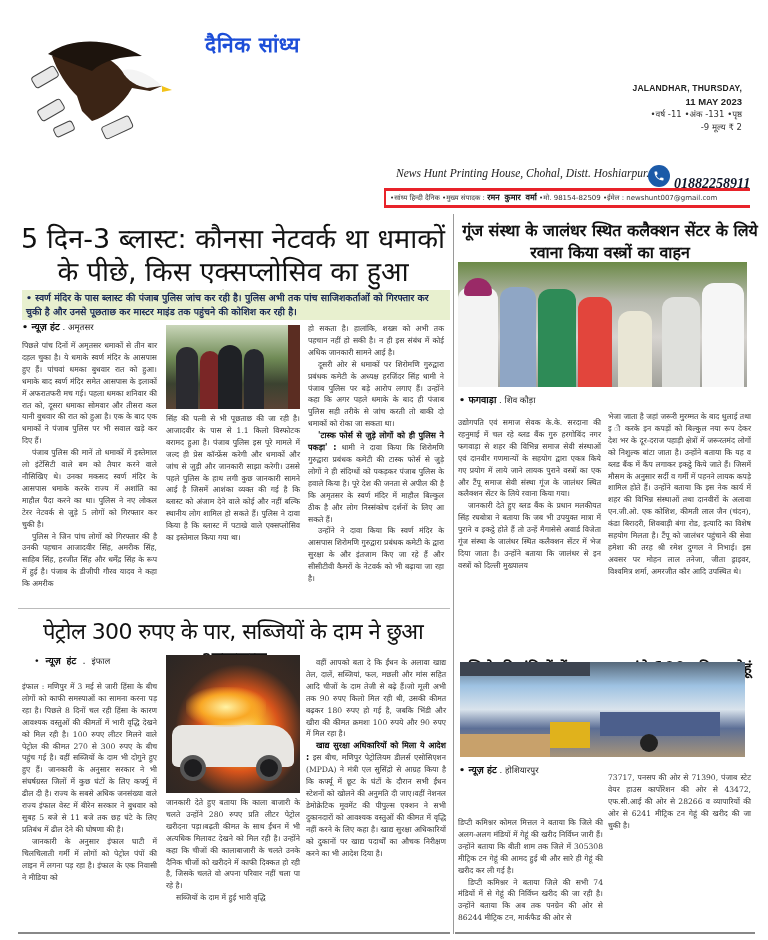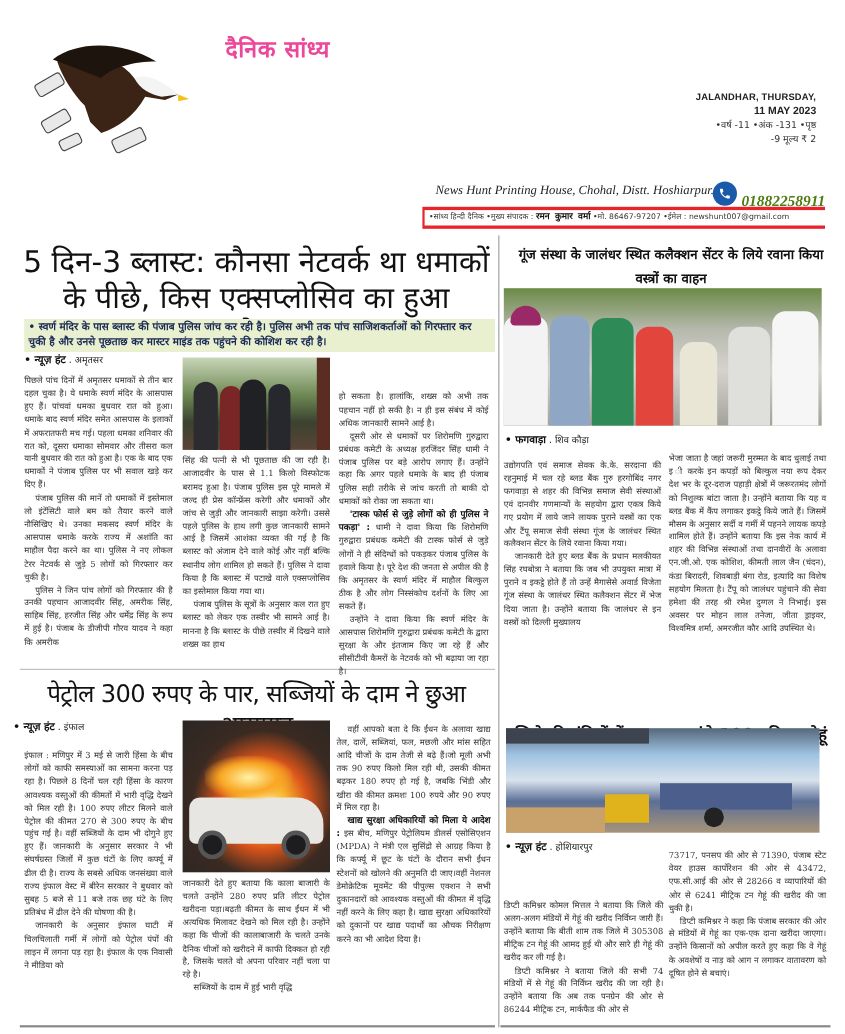--- a/index.html
+++ b/index.html
@@ -2,31 +2,31 @@
 <html><head>
 <meta charset="utf-8">
 <style>
   * { box-sizing: border-box; margin: 0; padding: 0; }
   html, body { width: 768px; height: 940px; background: #ffffff; overflow: hidden; }
   body { position: relative; font-family: "DejaVu Sans", sans-serif; color: #222; }
 
   
   .masthead { position: absolute; left: 0; top: 0; width: 768px; height: 215px; }
   .eagle { position: absolute; left: 22px; top: 26px; width: 150px; height: 115px; }
-  .tagline { position: absolute; left: 205px; top: 30px; font-size: 21px; font-weight: bold; color: #ec4899; letter-spacing: 0.5px; }
+  .tagline { position: absolute; left: 205px; top: 30px; font-size: 21px; font-weight: bold; color: #1d4ed8; letter-spacing: 0.5px; }
   .logo { position: absolute; left: 198px; top: 52px; width: 330px; height: 140px; }
   .logo-text { font-family: "DejaVu Sans", sans-serif; font-weight: bold; font-size: 118px; line-height: 118px; color: #e8232a; letter-spacing: -6px; transform: scaleY(1.18); transform-origin: top left; white-space: nowrap; }
   .edition { position: absolute; right: 26px; top: 82px; text-align: right; font-size: 9px; line-height: 13px; color: #222; }
   .edition .city { font-family: "Liberation Sans", sans-serif; font-weight: bold; font-size: 8.5px; letter-spacing: 0.2px; }
   .edition .date { font-family: "Liberation Sans", sans-serif; font-weight: bold; font-size: 9.5px; }
   .edition .meta { font-size: 8.5px; color: #333; }
   .printing { position: absolute; left: 396px; top: 167px; font-family: "Liberation Serif", serif; font-style: italic; font-size: 11.5px; color: #222; }
   .phone-wrap { position: absolute; left: 648px; top: 160px; display: flex; align-items: center; }
   .phone-icon { width: 22px; height: 22px; border-radius: 50%; background: #1b5aa8; display: flex; align-items: center; justify-content: center; }
-  .phone-num { font-family: "Liberation Serif", serif; font-style: italic; font-weight: bold; font-size: 14px; margin-left: 4px; color: #4d7c0f; margin-top: 16px; }
+  .phone-num { font-family: "Liberation Serif", serif; font-style: italic; font-weight: bold; font-size: 14px; margin-left: 4px; color: #0f172a; margin-top: 16px; }
 
   .social-bar { position: absolute; left: 20px; top: 188px; width: 364px; height: 20px; background: #1f4f9c; border-top: 1px solid #1f4f9c; }
   .social-bar .inner { position: absolute; left: 0; top: 3px; right: 34px; height: 14px; background: #fff; border: 1px solid #1f4f9c; }
   .social { position: absolute; top: -8px; display: flex; align-items: center; }
   .social .circ { width: 26px; height: 26px; border-radius: 50%; display: flex; align-items: center; justify-content: center; color: #fff; font-weight: bold; font-family: "Liberation Sans", sans-serif; }
   .social .lbl { font-family: "Liberation Sans", sans-serif; font-weight: bold; font-size: 11.5px; color: #222; margin-left: 3px; }
   .insta { background: radial-gradient(circle at 30% 110%, #f9d05b 0%, #f1632f 35%, #d0217f 60%, #7b3bb9 100%); }
   .twit { background: #2a9ce3; }
   .fb { background: #1b5aa8; font-size: 18px; }
 
@@ -45,32 +45,32 @@
   .divider-v { position: absolute; width: 1px; background: #9a9a9a; }
   .divider-h { position: absolute; height: 2px; background: #888; }
 
   
   .s1-headline { left: 16px; top: 222px; width: 434px; font-size: 27px; line-height: 33px; }
   .s1-summary { position: absolute; left: 22px; top: 290px; width: 428px; background: #e8f0cf; font-size: 9.4px; line-height: 14px; font-weight: bold; color: #1b2a55; padding: 1px 4px; }
   .s1-byline { left: 22px; top: 320px; }
   .s1-col1 { left: 22px; top: 340px; width: 135px; }
   .s1-photo { left: 166px; top: 325px; width: 134px; height: 84px; background: linear-gradient(180deg, #c9d6b9 0%, #6f8a55 40%, #3b4230 70%, #5a4436 100%); }
   .s1-col2 { left: 166px; top: 413px; width: 134px; }
-  .s1-col3 { left: 308px; top: 323px; width: 136px; margin-top: 32px; }
+  .s1-col3 { left: 308px; top: 323px; width: 136px; }
 
   
   .s2-headline { left: 16px; top: 618px; width: 434px; font-size: 22px; line-height: 28px; letter-spacing: -0.6px; }
-  .s2-byline { left: 12px; top: 654px; }
+  .s2-byline { left: 34px; top: 654px; font-family: Liberation Mono, monospace; }
   .s2-col1 { left: 22px; top: 681px; width: 135px; }
   .s2-photo { left: 166px; top: 655px; width: 134px; height: 138px; background: radial-gradient(ellipse at 55% 55%, #fff2a0 0%, #f8b32c 20%, #d9541b 38%, #3a2a22 62%, #2a2624 100%); }
   .s2-col2 { left: 166px; top: 797px; width: 134px; }
   .s2-col3 { left: 306px; top: 657px; width: 140px; }
 
   
-  .s3-headline { left: 460px; top: 220px; width: 300px; font-size: 12px; line-height: 22px; font-weight: bold; }
+  .s3-headline { left: 460px; top: 220px; width: 300px; font-size: 16px; line-height: 22px; font-weight: bold; }
   .s3-photo { left: 458px; top: 262px; width: 289px; height: 125px; background: linear-gradient(180deg, #6c8a47 0%, #b6b9ae 30%, #d6d3cf 60%, #a2a29b 100%); }
   .s3-byline { left: 459px; top: 393px; }
   .s3-col1 { left: 458px; top: 417px; width: 143px; }
   .s3-col2 { left: 608px; top: 411px; width: 143px; }
 
   
   .s4-headline { left: 460px; top: 618px; width: 300px; font-size: 15px; line-height: 21px; font-weight: bold; margin-top: 40px; }
   .s4-photo { left: 460px; top: 662px; width: 285px; height: 95px; background: linear-gradient(180deg, #56687a 0%, #9ec2e2 25%, #d9e3ec 50%, #5c6f96 70%, #a79479 100%); }
   .s4-byline { left: 459px; top: 763px; }
   .s4-col1 { left: 458px; top: 817px; width: 145px; }
@@ -111,21 +111,21 @@
         </svg>
     </span>
     <span class="phone-num">01882258911</span>
   </div>
 
 
   <div class="info-bar">
     <div class="inner">
       <span>•सांध्य हिन्दी दैनिक •मुख्य संपादक :</span>
       <b>रमन कुमार वर्मा</b>
-      <span>•मो. 86467-97207 •ईमेल : newshunt007@gmail.com</span>
+      <span>•मो. 98154-82509 •ईमेल : newshunt007@gmail.com</span>
     </div>
   </div>
 </header>
 
 <div class="divider-v" style="left:453px; top:214px; height:720px;"></div>
 <div class="divider-h" style="left:18px; top:608px; width:432px; height:1px; background:#bbb;"></div>
 <div class="divider-h" style="left:18px; top:932px; width:432px;"></div>
 <div class="divider-h" style="left:455px; top:932px; width:300px;"></div>
 
 <article>
@@ -142,21 +142,20 @@
   </div>
   <div class="photo s1-photo">
     <div class="people" style="left:10px; width:22px; height:62px; background:#2b2b30;"></div>
     <div class="people" style="left:34px; width:20px; height:58px; background:#7a2626;"></div>
     <div class="people" style="left:52px; width:24px; height:64px; background:#1f2125;"></div>
     <div class="people" style="left:78px; width:20px; height:60px; background:#26282e;"></div>
     <div style="position:absolute; right:0; top:0; width:12px; height:84px; background:#5b2d22;"></div>
   </div>
   <div class="body-text s1-col2">
     <p class="noindent">सिंह की पत्नी से भी पूछताछ की जा रही है। आजादवीर के पास से 1.1 किलो विस्फोटक बरामद हुआ है। पंजाब पुलिस इस पूरे मामले में जल्द ही प्रेस कॉन्फ्रेंस करेगी और धमाकों और जांच से जुड़ी और जानकारी साझा करेगी। उससे पहले पुलिस के हाथ लगी कुछ जानकारी सामने आई है जिसमें आशंका व्यक्त की गई है कि ब्लास्ट को अंजाम देने वाले कोई और नहीं बल्कि स्थानीय लोग शामिल हो सकते हैं। पुलिस ने दावा किया है कि ब्लास्ट में पटाखे वाले एक्सप्लोसिव का इस्तेमाल किया गया था।</p>
-    <p>पंजाब पुलिस के सूत्रों के अनुसार कल रात हुए ब्लास्ट को लेकर एक तस्वीर भी सामने आई है। मानना है कि ब्लास्ट के पीछे तस्वीर में दिखने वाले शख्स का हाथ</p>
   </div>
   <div class="body-text s1-col3">
     <p class="noindent">हो सकता है। हालांकि, शख्स को अभी तक पहचान नहीं हो सकी है। न ही इस संबंध में कोई अधिक जानकारी सामने आई है।</p>
     <p>दूसरी ओर से धमाकों पर शिरोमणि गुरुद्वारा प्रबंधक कमेटी के अध्यक्ष हरजिंदर सिंह धामी ने पंजाब पुलिस पर बड़े आरोप लगाए हैं। उन्होंने कहा कि अगर पहले धमाके के बाद ही पंजाब पुलिस सही तरीके से जांच करती तो बाकी दो धमाकों को रोका जा सकता था।</p>
     <p><b style="color:#111; font-family:'DejaVu Sans',sans-serif; font-size:8px;">'टास्क फोर्स से जुड़े लोगों को ही पुलिस ने पकड़ा' :</b> <span>धामी ने दावा किया कि शिरोमणि गुरुद्वारा प्रबंधक कमेटी की टास्क फोर्स से जुड़े लोगों ने ही संदिग्धों को पकड़कर पंजाब पुलिस के हवाले किया है। पूरे देश की जनता से अपील की है कि अमृतसर के स्वर्ण मंदिर में माहौल बिल्कुल ठीक है और लोग निस्संकोच दर्शनों के लिए आ सकते हैं।</span></p>
     <p>उन्होंने ने दावा किया कि स्वर्ण मंदिर के आसपास शिरोमणि गुरुद्वारा प्रबंधक कमेटी के द्वारा सुरक्षा के और इंतजाम किए जा रहे हैं और सीसीटीवी कैमरों के नेटवर्क को भी बढ़ाया जा रहा है।</p>
   </div>
 </article>
 
 <article>
@@ -222,15 +221,14 @@
   <div class="byline s4-byline">
     <b>• न्यूज़ हंट</b>
     <span>. होशियारपुर</span>
   </div>
   <div class="body-text s4-col1">
     <p class="noindent">डिप्टी कमिश्नर कोमल मित्तल ने बताया कि जिले की अलग-अलग मंडियों में गेहूं की खरीद निर्विघ्न जारी हैं। उन्होंने बताया कि बीती शाम तक जिले में 305308 मीट्रिक टन गेहूं की आमद हुई थी और सारे ही गेहूं की खरीद कर ली गई है।</p>
     <p>डिप्टी कमिश्नर ने बताया जिले की सभी 74 मंडियों में से गेहूं की निर्विघ्न खरीद की जा रही है। उन्होंने बताया कि अब तक पनग्रेन की ओर से 86244 मीट्रिक टन, मार्कफैड की ओर से</p>
   </div>
   <div class="body-text s4-col2">
     <p class="noindent">73717, पनसप की ओर से 71390, पंजाब स्टेट वेयर हाउस कार्पोरेशन की ओर से 43472, एफ.सी.आई की ओर से 28266 व व्यापारियों की ओर से 6241 मीट्रिक टन गेहूं की खरीद की जा चुकी है।</p>
-    <p>डिप्टी कमिश्नर ने कहा कि पंजाब सरकार की ओर से मंडियों में गेहूं का एक-एक दाना खरीदा जाएगा। उन्होंने किसानों को अपील करते हुए कहा कि वे गेहूं के अवशेषों व नाड़ को आग न लगाकर वातावरण को दूषित होने से बचाएं।</p>
   </div>
 </article>
 
 </body></html>

